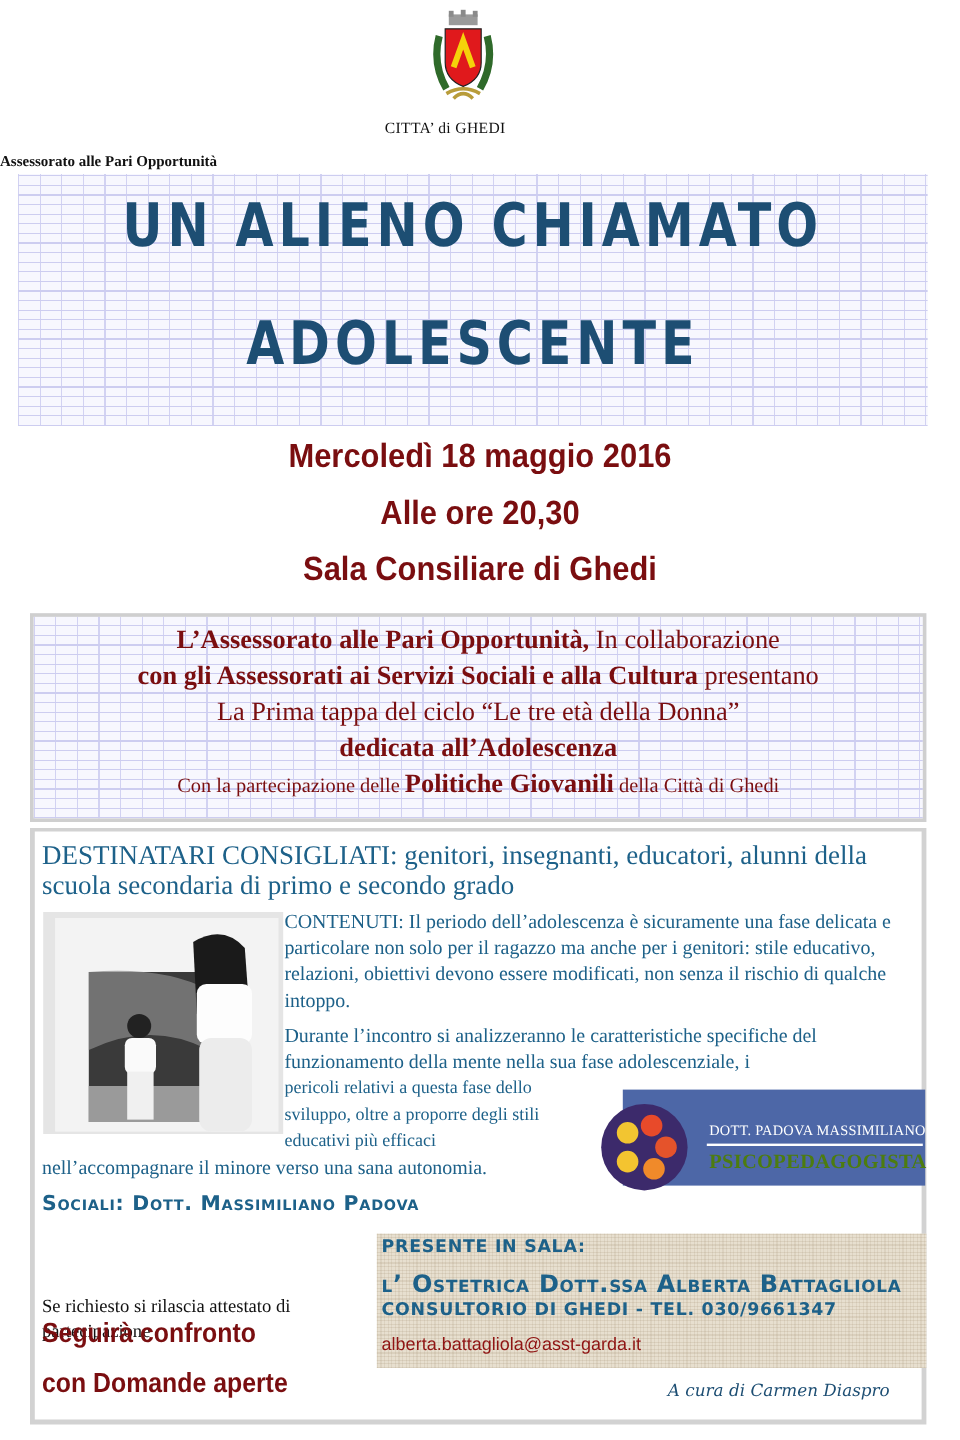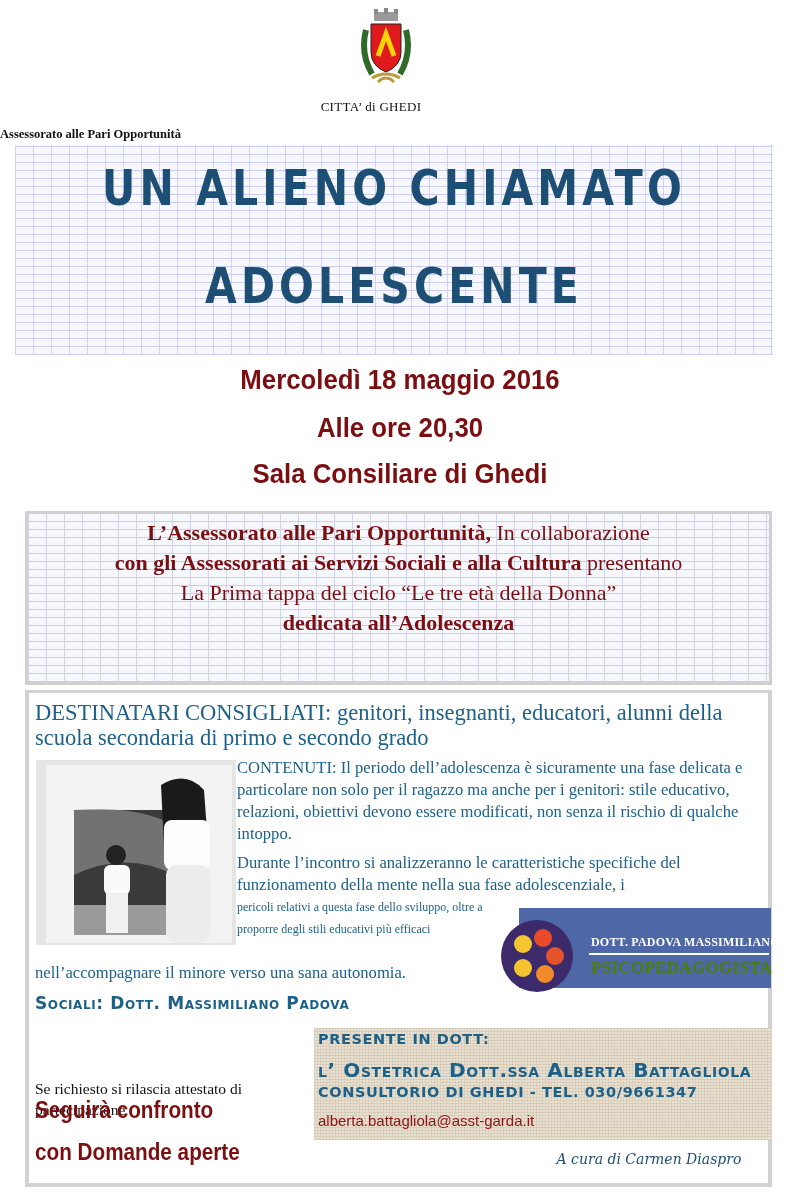--- a/index.html
+++ b/index.html
@@ -54,29 +54,29 @@
     #dest { position: absolute; left: 6px; top: 7px; width: 735px; color: #1d6189;
             font-size: 22.5px; line-height: 25px; }
     #photo { position: absolute; left: 7px; top: 67px; width: 200px; height: 185px;
              background: #e5e5e5; }
     #photo-img { position: absolute; left: 10px; top: 5px; width: 186px; height: 178px; background: #f4f4f4; overflow: hidden; }
     #contenuti { position: absolute; left: 208px; top: 64px; width: 556px; color: #1d6189;
                  font-size: 16.6px; line-height: 22px; }
     #durante1 { position: absolute; left: 208px; top: 159px; width: 530px; color: #1d6189;
                 font-size: 16.6px; line-height: 22px; }
     #durante2 { position: absolute; left: 208px; top: 203px; width: 262px; color: #1d6189;
-                font-size: 12px; line-height: 22px; }
+                font-size: 15px; line-height: 22px; }
     #durante3 { position: absolute; left: 6px; top: 269px; width: 500px; color: #1d6189;
                 font-size: 16.6px; line-height: 22px; }
 
     #psico { position: absolute; left: 472px; top: 215px; width: 270px; height: 80px; }
     #psico-bg { position: absolute; left: 18px; top: 0; width: 252px; height: 80px; background: #4d67a7; }
     #psico-circle { position: absolute; left: 0; top: 12px; width: 72px; height: 72px; border-radius: 50%;
                     background: #3c2a6b; overflow: hidden; }
-    #psico-name { position: absolute; left: 90px; top: 27px; font-size: 12px; font-weight: bold; color: #fff; white-space: nowrap; letter-spacing: 0.2px; }
+    #psico-name { position: absolute; left: 90px; top: 27px; font-size: 12px; font-weight: normal; color: #fff; white-space: nowrap; letter-spacing: 0.2px; }
     #psico-rule { position: absolute; left: 88px; top: 45px; width: 180px; height: 2px; background: #fff; }
     #psico-role { position: absolute; left: 90px; top: 50px; font-size: 17px; font-weight: bold; color: #4d7c0f; white-space: nowrap; letter-spacing: 0.3px; }
 
     #relatore { position: absolute; left: 6px; top: 300px; color: #1d6189; font-family: "DejaVu Sans", sans-serif;
                 font-weight: bold; font-size: 17px; letter-spacing: 0.6px; white-space: nowrap; font-variant: small-caps; }
 
     #attestato { position: absolute; left: 6px; top: 340px; width: 280px; color: #111; font-size: 15.5px; line-height: 21px; margin-top: 45px; }
     .segue { position: absolute; left: 6px; font-family: "Liberation Sans", sans-serif; font-weight: bold; color: #7a0e10;
              font-size: 23px; transform-origin: left; transform: scaleX(0.9); white-space: nowrap; }
     #segue1 { top: 404px; }
@@ -131,20 +131,23 @@
 
 <div id="org" class="bricks2">
   <div id="org1" class="org-line">
     <span class="b">L’Assessorato alle Pari Opportunità,</span><span> In collaborazione</span>
   </div>
   <div id="org2" class="org-line">
     <span class="b">con gli Assessorati ai Servizi Sociali e alla Cultura</span><span>  presentano</span>
   </div>
   <div id="org3" class="org-line">La Prima tappa del ciclo “Le tre età della Donna”</div>
   <div id="org4" class="org-line">dedicata all’Adolescenza</div>
+  <div id="org5" class="org-line">
+    <span>Con la partecipazione delle </span><span class="big">Politiche Giovanili</span><span> della Città di Ghedi</span>
+  </div>
 </div>
 
 <div id="lower">
   <div id="dest">DESTINATARI CONSIGLIATI: genitori, insegnanti, educatori, alunni della scuola secondaria di primo e secondo grado</div>
 
   <div id="photo">
     <div id="photo-img">
       <svg width="186" height="178" viewBox="0 0 186 178">
         <rect x="0" y="0" width="186" height="178" fill="#f3f3f3"></rect>
 
@@ -184,20 +187,20 @@
     <div id="psico-role">PSICOPEDAGOGISTA</div>
   </div>
 
   <div id="relatore">Sociali: Dott. Massimiliano Padova</div>
 
   <div id="attestato">Se richiesto si  rilascia attestato di partecipazione</div>
   <div id="segue1" class="segue">Seguirà confronto</div>
   <div id="segue2" class="segue">con Domande aperte</div>
 
   <div id="presente">
-    <div id="pr1" class="pr">PRESENTE IN DOTT:</div>
+    <div id="pr1" class="pr">PRESENTE IN SALA:</div>
     <div id="pr2" class="pr">l’ Ostetrica Dott.ssa Alberta Battagliola</div>
     <div id="pr3" class="pr">CONSULTORIO DI GHEDI  -  TEL. 030/9661347</div>
     <div id="pr4" class="pr">alberta.battagliola@asst-garda.it</div>
   </div>
 
   <div id="credit">A cura di Carmen Diaspro</div>
 </div>
 
 </body></html>

